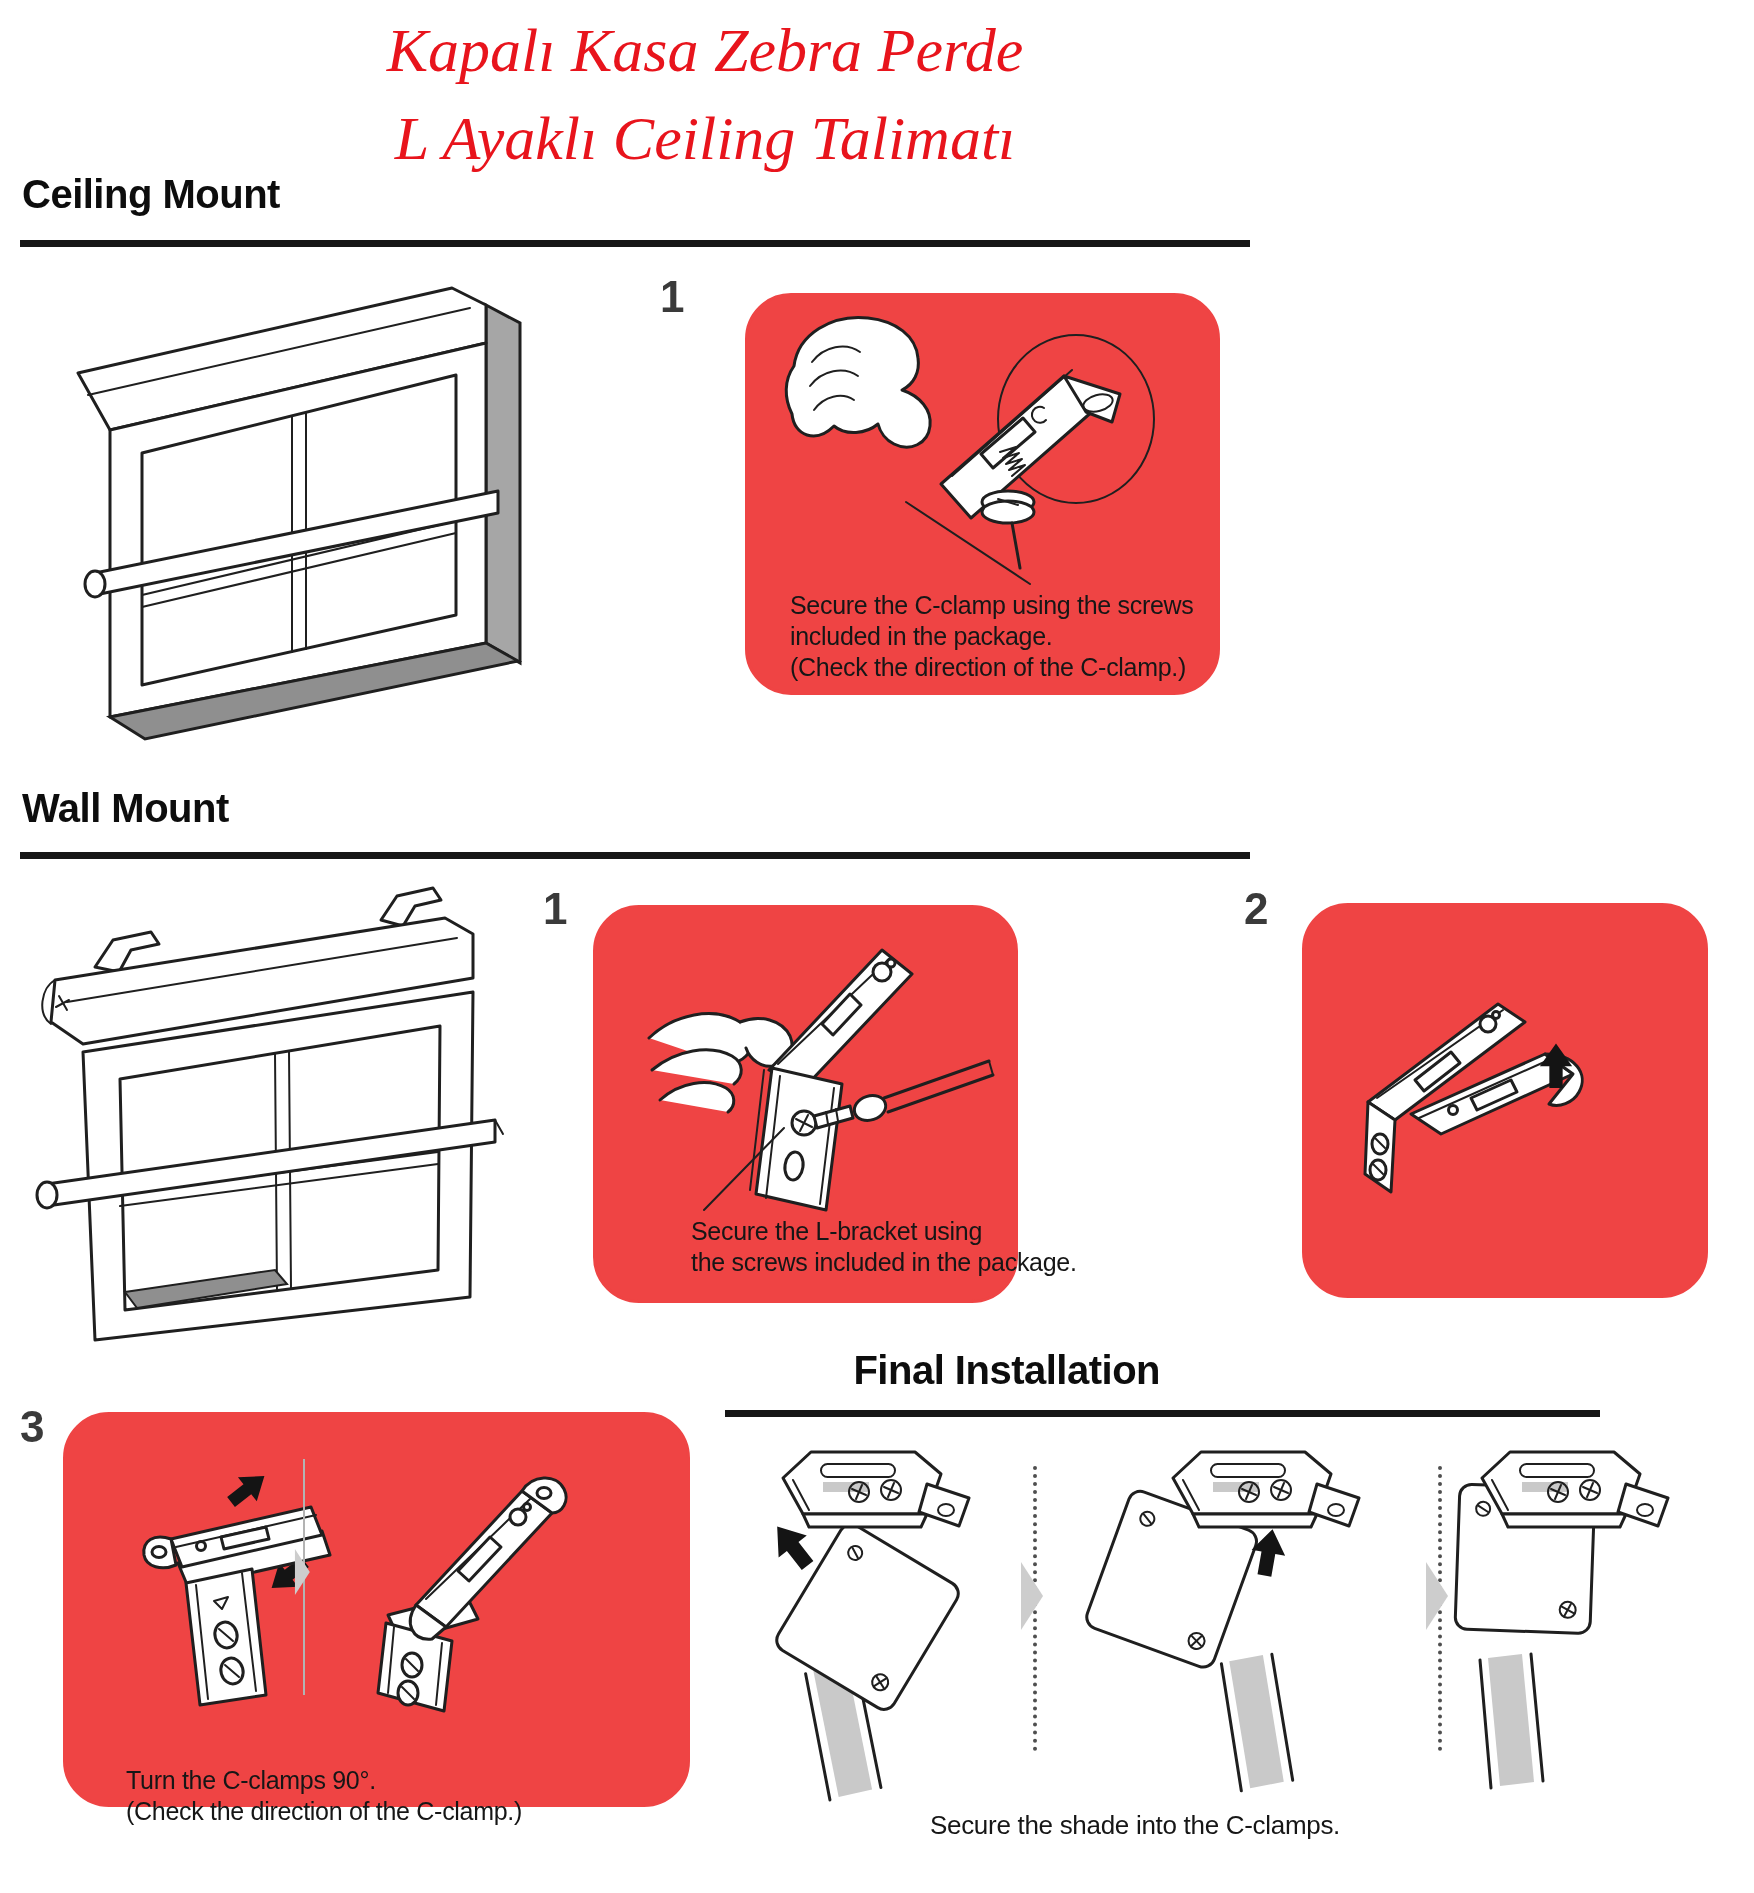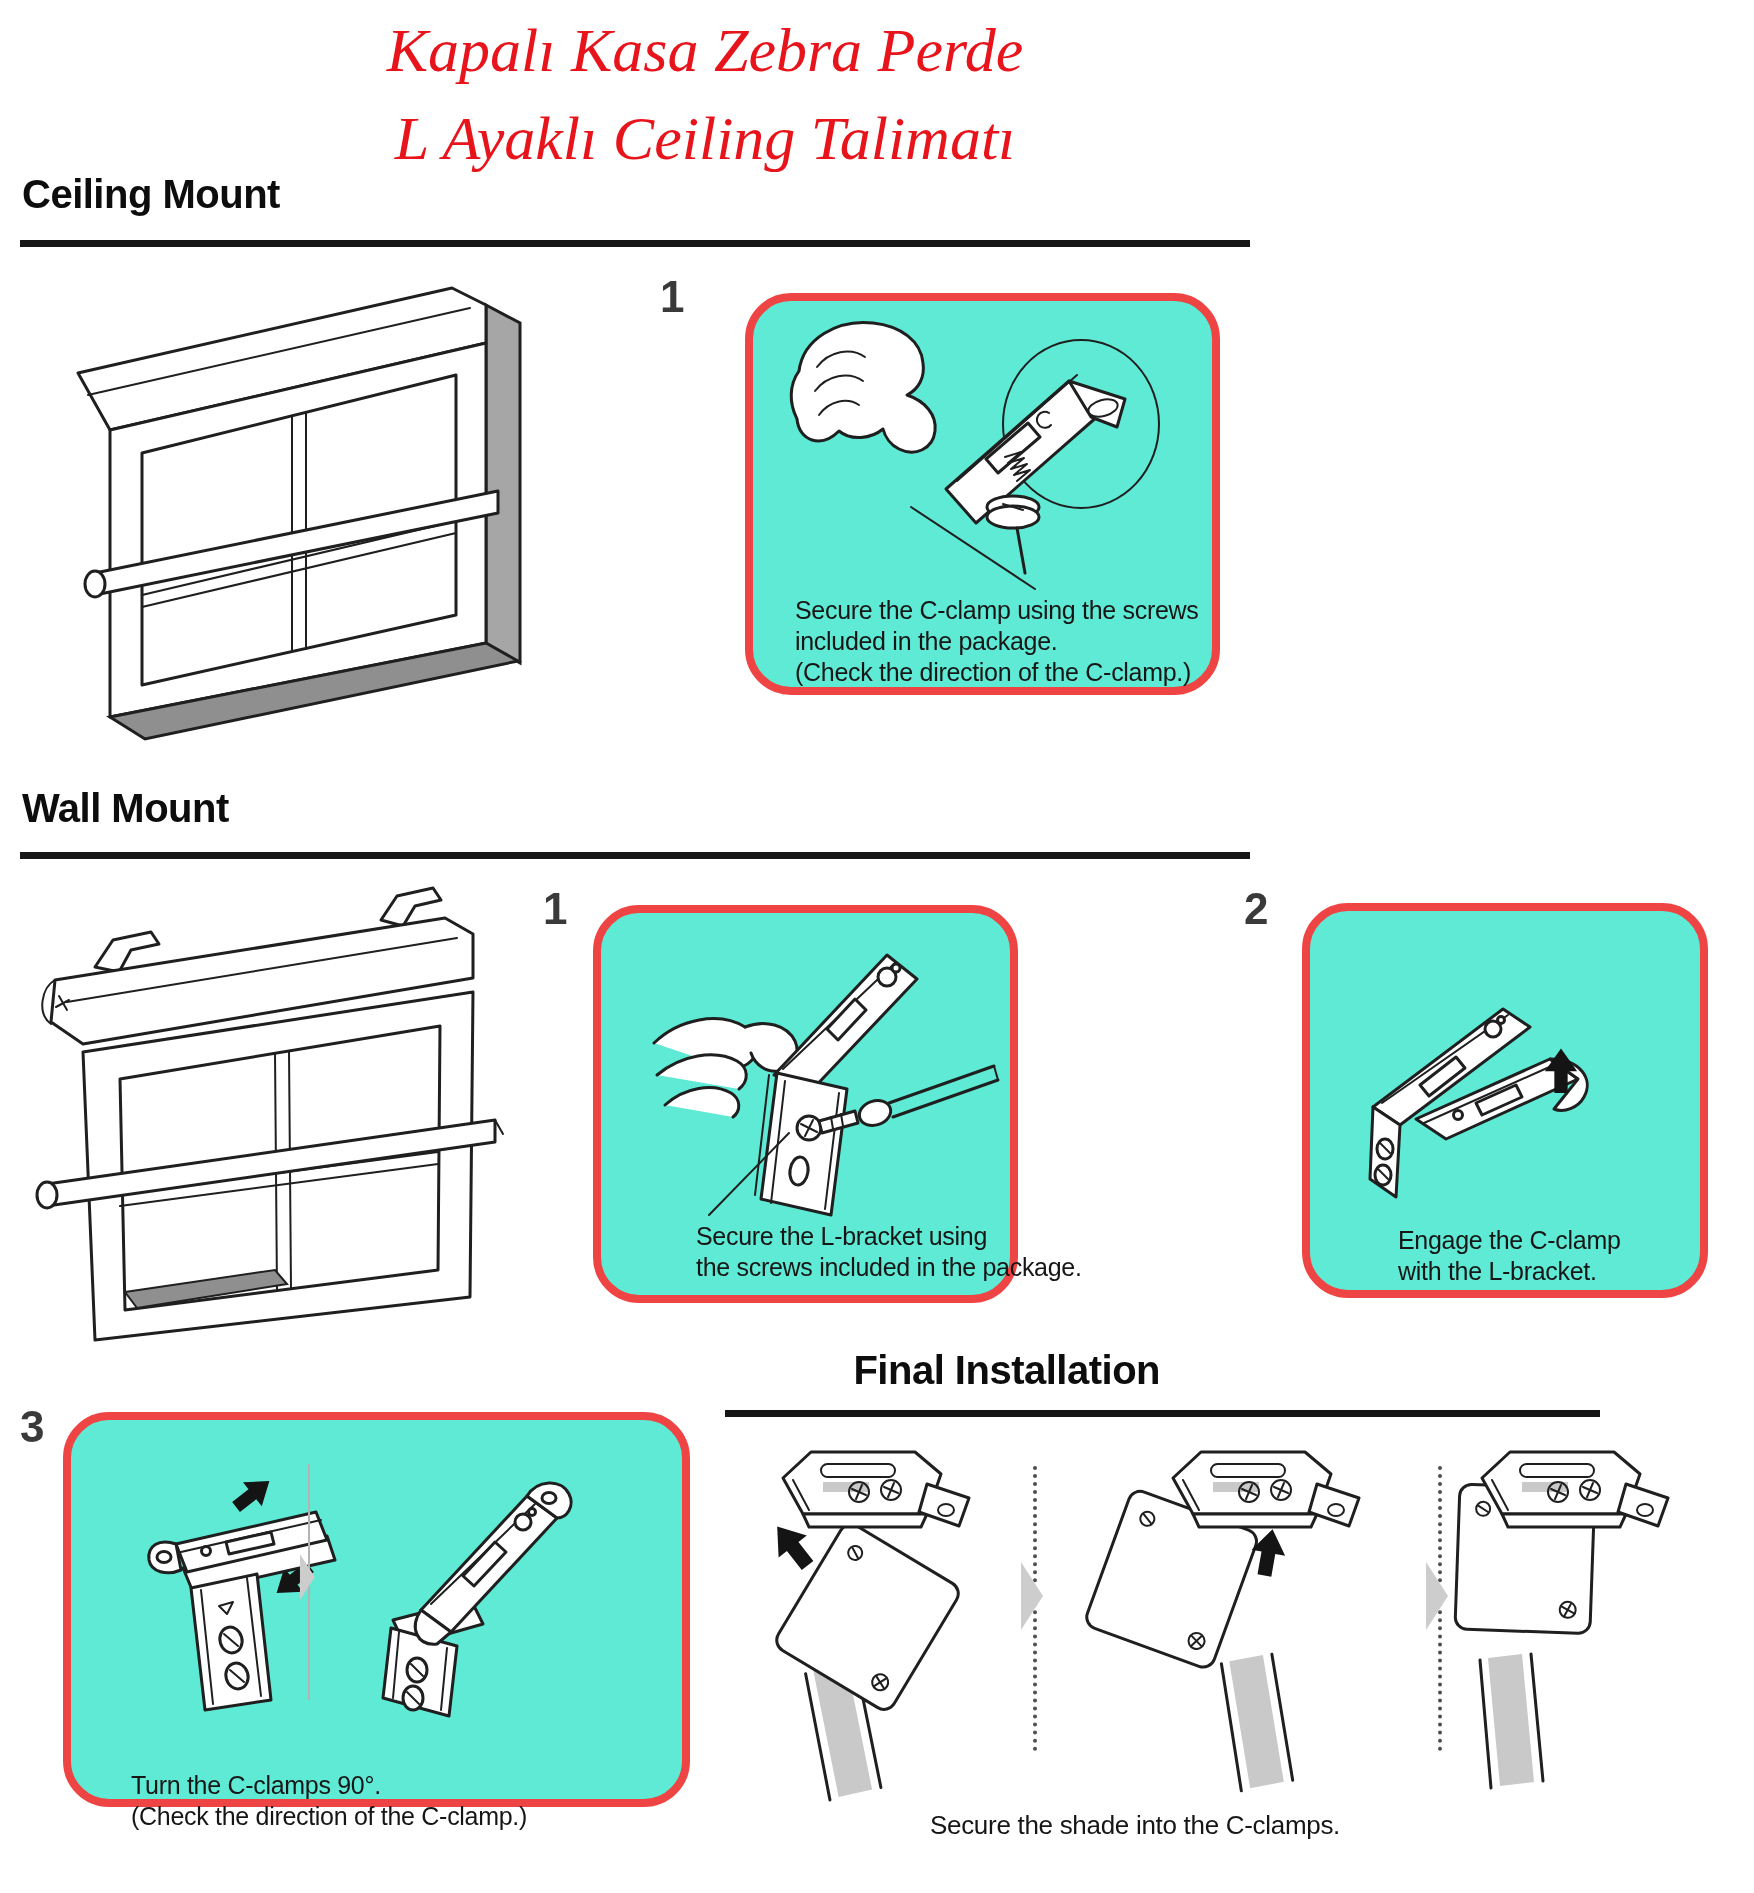--- a/index.html
+++ b/index.html
@@ -4,21 +4,21 @@
 <style>
   html,body{margin:0;padding:0;background:#ffffff;}
   #page{position:relative;width:1754px;height:1893px;background:#fff;overflow:hidden;
         font-family:"Liberation Sans",sans-serif;color:#141414;}
   .abs{position:absolute;}
   .title{font-family:Liberation Serif, serif;font-style:italic;color:#e8141c;
          font-size:62px;line-height:88px;text-align:center;font-weight:500;}
   .heading{font-weight:bold;font-size:40px;color:#0d0d0d;letter-spacing:-0.5px;}
   .rule{background:#161616;height:7px;}
   .stepnum{font-weight:bold;font-size:44px;color:#3a3a3a;}
-  .stepbox{border:8px solid #ef4444;border-radius:46px;background:#5eead4;box-sizing:border-box;}
+  .stepbox{border:3px solid #ef4444;border-radius:46px;background:#ef4444;box-sizing:border-box;}
   .cap{font-size:25px;line-height:31px;color:#161616;letter-spacing:-0.3px;white-space:nowrap;}
   .cap-center{text-align:center;}
   .dotline{width:0;border-left:4px dotted #4f4f4f;}
   .thinline{width:0;border-left:2px solid #b3b3b3;}
   svg{overflow:visible;}
   .ln{stroke:#1f1f1f;stroke-width:3;fill:none;stroke-linecap:round;stroke-linejoin:round;}
   .lnw{stroke:#1f1f1f;stroke-width:3;fill:#ffffff;stroke-linecap:round;stroke-linejoin:round;}
   .lnt{stroke:#1f1f1f;stroke-width:2;fill:none;stroke-linecap:round;stroke-linejoin:round;}
 </style>
 </head>
@@ -226,24 +226,20 @@
       </g>
       <g>
         <polygon class="lnw" points="58,152 192,92 220,112 88,172"></polygon>
         <line class="lnt" x1="66" y1="156" x2="198" y2="97"></line>
         <polygon class="lnw" points="118,136 158,118 164,130 124,148"></polygon>
         <circle class="lnw" cx="100" cy="148" r="4.5"></circle>
         <path class="lnw" d="M192,92 C222,92 236,112 226,130 C220,141 206,146 196,142 L220,112 Z"></path>
       </g>
       <use href="#arrowUp" transform="translate(203,90) scale(0.95)"></use>
     </svg>
-    <div class="abs cap" style="left:88px;top:314px;">
-      <div>Engage the C-clamp</div>
-      <div>with the L-bracket.</div>
-    </div>
   </div>
 
   <div class="abs heading" style="left:600px;top:1348px;width:560px;text-align:right;">Final Installation</div>
   <div class="abs rule" style="left:725px;top:1410px;width:875px;"></div>
 
   <div class="abs stepnum" style="left:20px;top:1402px;">3</div>
 
   <div class="abs stepbox" style="left:63px;top:1412px;width:627px;height:395px;">
     <svg class="abs" style="left:60px;top:40px;" width="230" height="250" viewBox="0 0 230 250">
       <use href="#arrowUp" transform="translate(132,26) rotate(52) scale(0.9)"></use>

